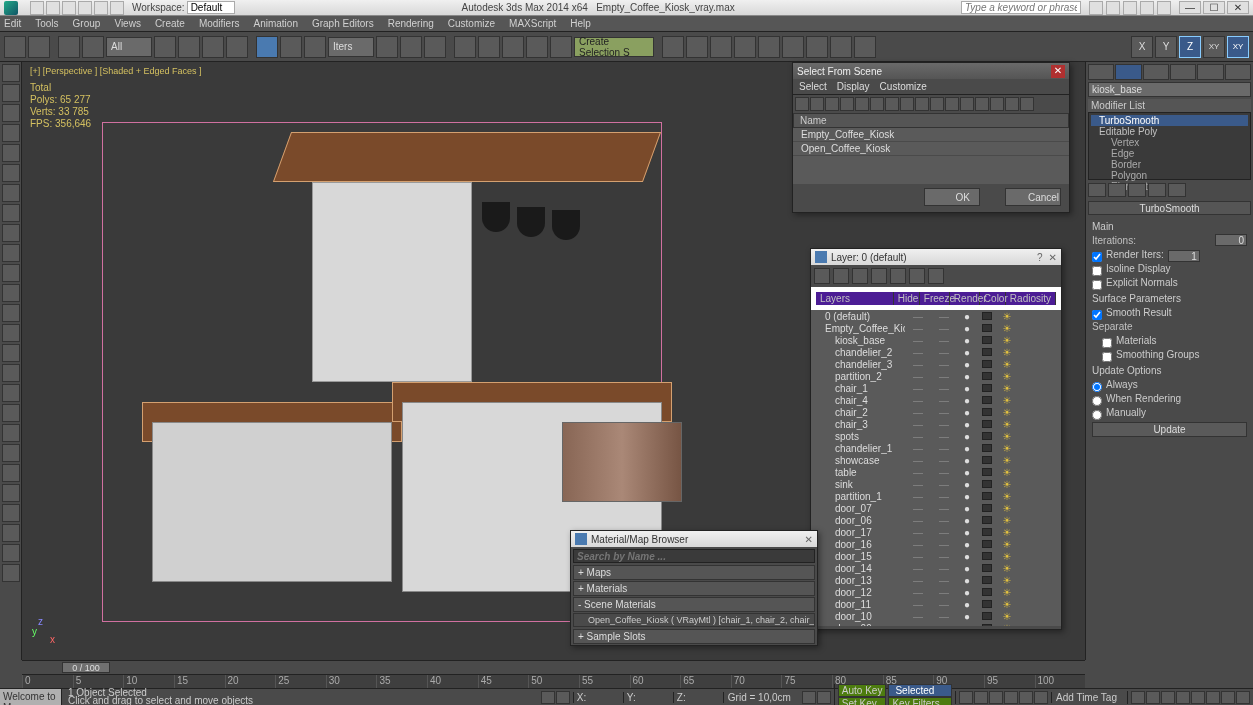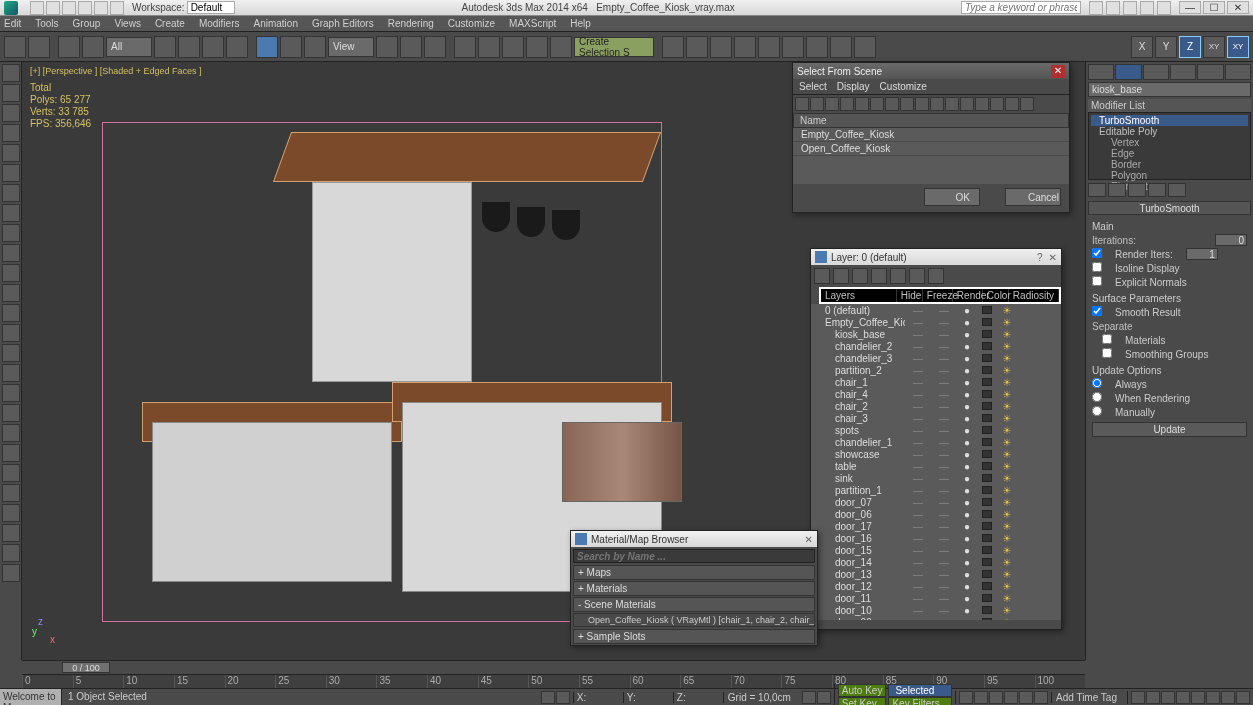--- a/index.html
+++ b/index.html
@@ -67,21 +67,21 @@
 .name-field { width: 100%; height: 15px; background: #6a6a6a; border: 1px solid #333; color: #ddd; padding: 0 3px; margin-bottom: 2px; }
 .mod-label { height: 13px; background: #555; color: #ccc; padding: 0 3px; display: flex; align-items: center; }
 .mod-list { background: #3a3a3a; border: 1px solid #222; height: 68px; padding: 2px; line-height: 11px; }
 .mod-list .item { color: #c0c0c0; padding-left: 8px; }
 .mod-list .item.sel { background: #3a5a8a; color: #fff; }
 .mod-list .sub { padding-left: 20px; color: #aaa; }
 .mod-btns { display: flex; gap: 2px; margin: 3px 0; }
 .mod-btns span { width: 18px; height: 14px; background: #5a5a5a; border: 1px solid #333; }
 .rollout-hd { background: #555; border: 1px solid #333; text-align: center; color: #ddd; height: 14px; line-height: 13px; margin-top: 4px; }
 .rollout-body { background: #4a4a4a; padding: 3px 4px; line-height: 14px; }
-.rollout-body label { display: flex; align-items: flex-start; gap: 13px; color: #ccc; }
+.rollout-body label { display: flex; align-items: flex-end; gap: 4px; color: #ccc; }
 .spinner { display: inline-flex; align-items: center; float: right; }
 .spinner input { width: 32px; height: 12px; background: #6a6a6a; border: 1px solid #333; color: #ddd; text-align: right; padding-right: 2px; }
 .btn-wide { background: #5a5a5a; border: 1px solid #333; text-align: center; height: 15px; line-height: 14px; margin-top: 2px; color: #ddd; }
 .group-title { color: #ccc; margin-top: 2px; }
 input[type=checkbox], input[type=radio] { width: 10px; height: 10px; }
 
 
 .dialog { position: absolute; background: #4a4a4a; border: 1px solid #222; box-shadow: 2px 2px 6px rgba(0,0,0,.4); }
 .dialog .dlg-title { height: 16px; background: linear-gradient(#6a6a6a,#555); display: flex; align-items: center; padding: 0 4px; color: #eee; }
 .dialog .dlg-title .sp { flex: 1; }
@@ -100,21 +100,21 @@
 #dlg-select .list { background: #5a5a5a; height: 56px; }
 #dlg-select .list .row { padding: 1px 8px; color: #ddd; border-bottom: 1px solid #4a4a4a; }
 #dlg-select .dlg-btns { text-align: right; padding: 4px 8px 6px; background: #4a4a4a; }
 #dlg-select .dlg-btns button { width: 56px; height: 18px; background: #6a6a6a; border: 1px solid #333; color: #ddd; margin-left: 22px; padding-left: 21px; }
 
 
 #dlg-layer { left: 810px; top: 248px; width: 252px; height: 382px; }
 #dlg-layer .dlg-title { background: linear-gradient(#f0f0f0,#d8d8d8); color: #333; }
 #dlg-layer .lyr-toolbar { display: flex; gap: 3px; padding: 3px; background: #4a4a4a; }
 #dlg-layer .lyr-toolbar span { width: 16px; height: 16px; background: #5a5a5a; border: 1px solid #333; }
-#dlg-layer .lyr-head { display: flex; background: #000000; border: 2px solid #ffffff; font-size: 9px; margin-left: 8px; }
+#dlg-layer .lyr-head { display: flex; background: #4c1d95; border: 5px solid #ffffff; font-size: 9px; }
 #dlg-layer .lyr-head span { padding: 1px 4px; border-right: 1px solid #333; }
 #dlg-layer .lyr-body { background: #5a5a5a; overflow-y: auto; height: 316px; }
 #dlg-layer .lyr-row { display: flex; align-items: center; height: 12px; font-size: 9px; color: #ddd; }
 #dlg-layer .lyr-row .nm { width: 94px; padding-left: 14px; white-space: nowrap; overflow: hidden; }
 #dlg-layer .lyr-row .nm.indent { padding-left: 24px; }
 #dlg-layer .lyr-row .dash { width: 26px; text-align: center; color: #888; }
 #dlg-layer .lyr-row .dot { width: 20px; text-align: center; }
 #dlg-layer .lyr-row .swatch { width: 10px; height: 8px; background: #333; border: 1px solid #222; margin: 0 5px; }
 #dlg-layer .lyr-row .bulb { width: 20px; text-align: center; color: #e0c040; }
 
@@ -201,21 +201,21 @@
   <div class="tbtn"></div>
   <div class="tdd" style="width:46px">All</div>
   <div class="tbtn"></div>
   <div class="tbtn"></div>
   <div class="tbtn"></div>
   <div class="tbtn"></div>
   <div class="tsep"></div>
   <div class="tbtn blue"></div>
   <div class="tbtn"></div>
   <div class="tbtn"></div>
-  <div class="tdd" style="width:46px">View</div>
+  <div class="tdd" style="width:46px">Iters</div>
   <div class="tbtn"></div>
   <div class="tbtn"></div>
   <div class="tbtn"></div>
   <div class="tsep"></div>
   <div class="tbtn"></div>
   <div class="tbtn"></div>
   <div class="tbtn"></div>
   <div class="tbtn"></div>
   <div class="tbtn"></div>
   <div class="tdd" style="width:80px;background:#8aa060;color:#222">Create Selection S</div>
@@ -699,20 +699,21 @@
     <span>85</span>
     <span>90</span>
     <span>95</span>
     <span>100</span>
   </div>
 
 <div class="statusbar">
   <div class="welcome">Welcome to M</div>
   <div class="prompt-area">
     <div>1 Object Selected</div>
+    <div>Click and drag to select and move objects</div>
   </div>
   <div class="keys">
       <span></span>
       <span></span>
     </div>
   <div class="coord">X:</div>
   <div class="coord">Y:</div>
   <div class="coord">Z:</div>
   <div class="grid">Grid = 10,0cm</div>
   <div class="keys">

